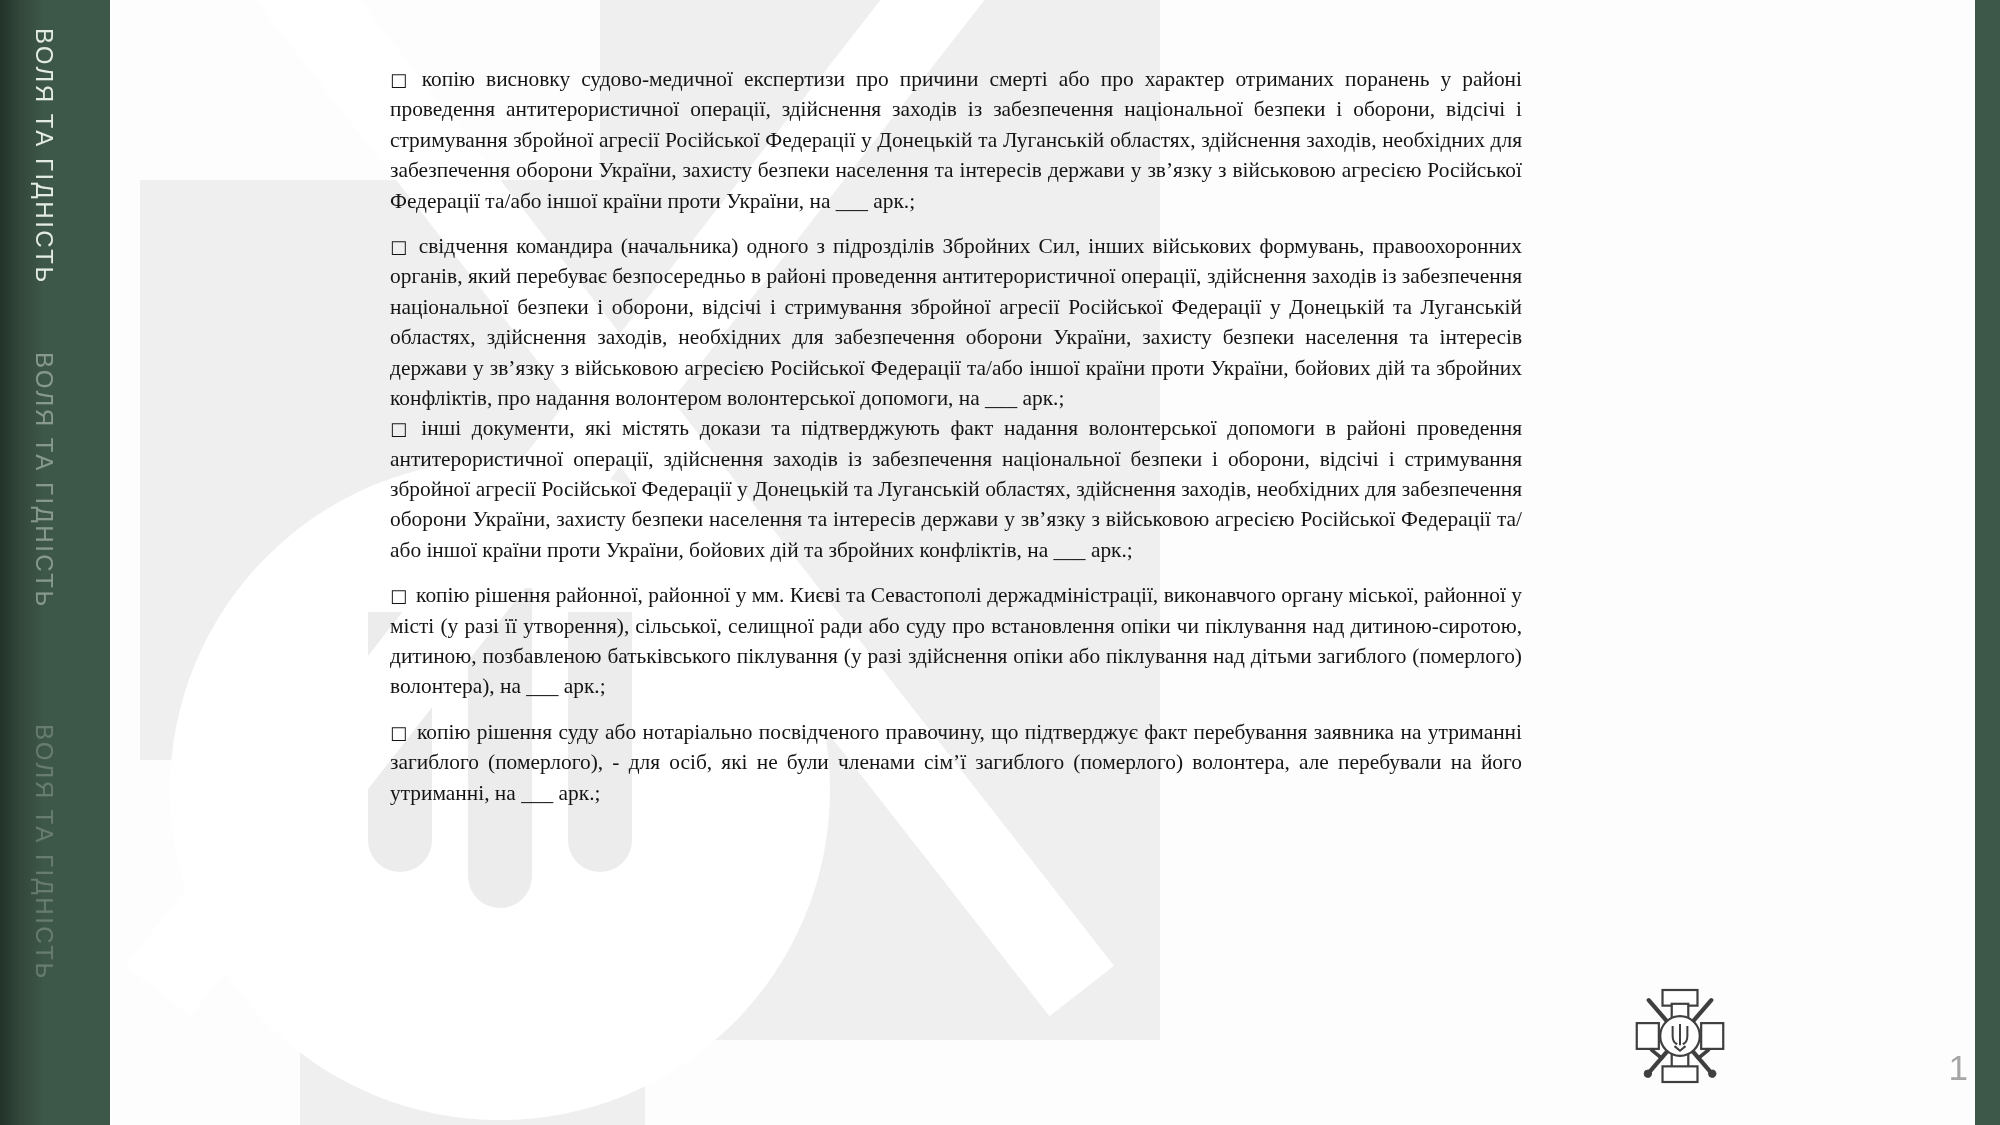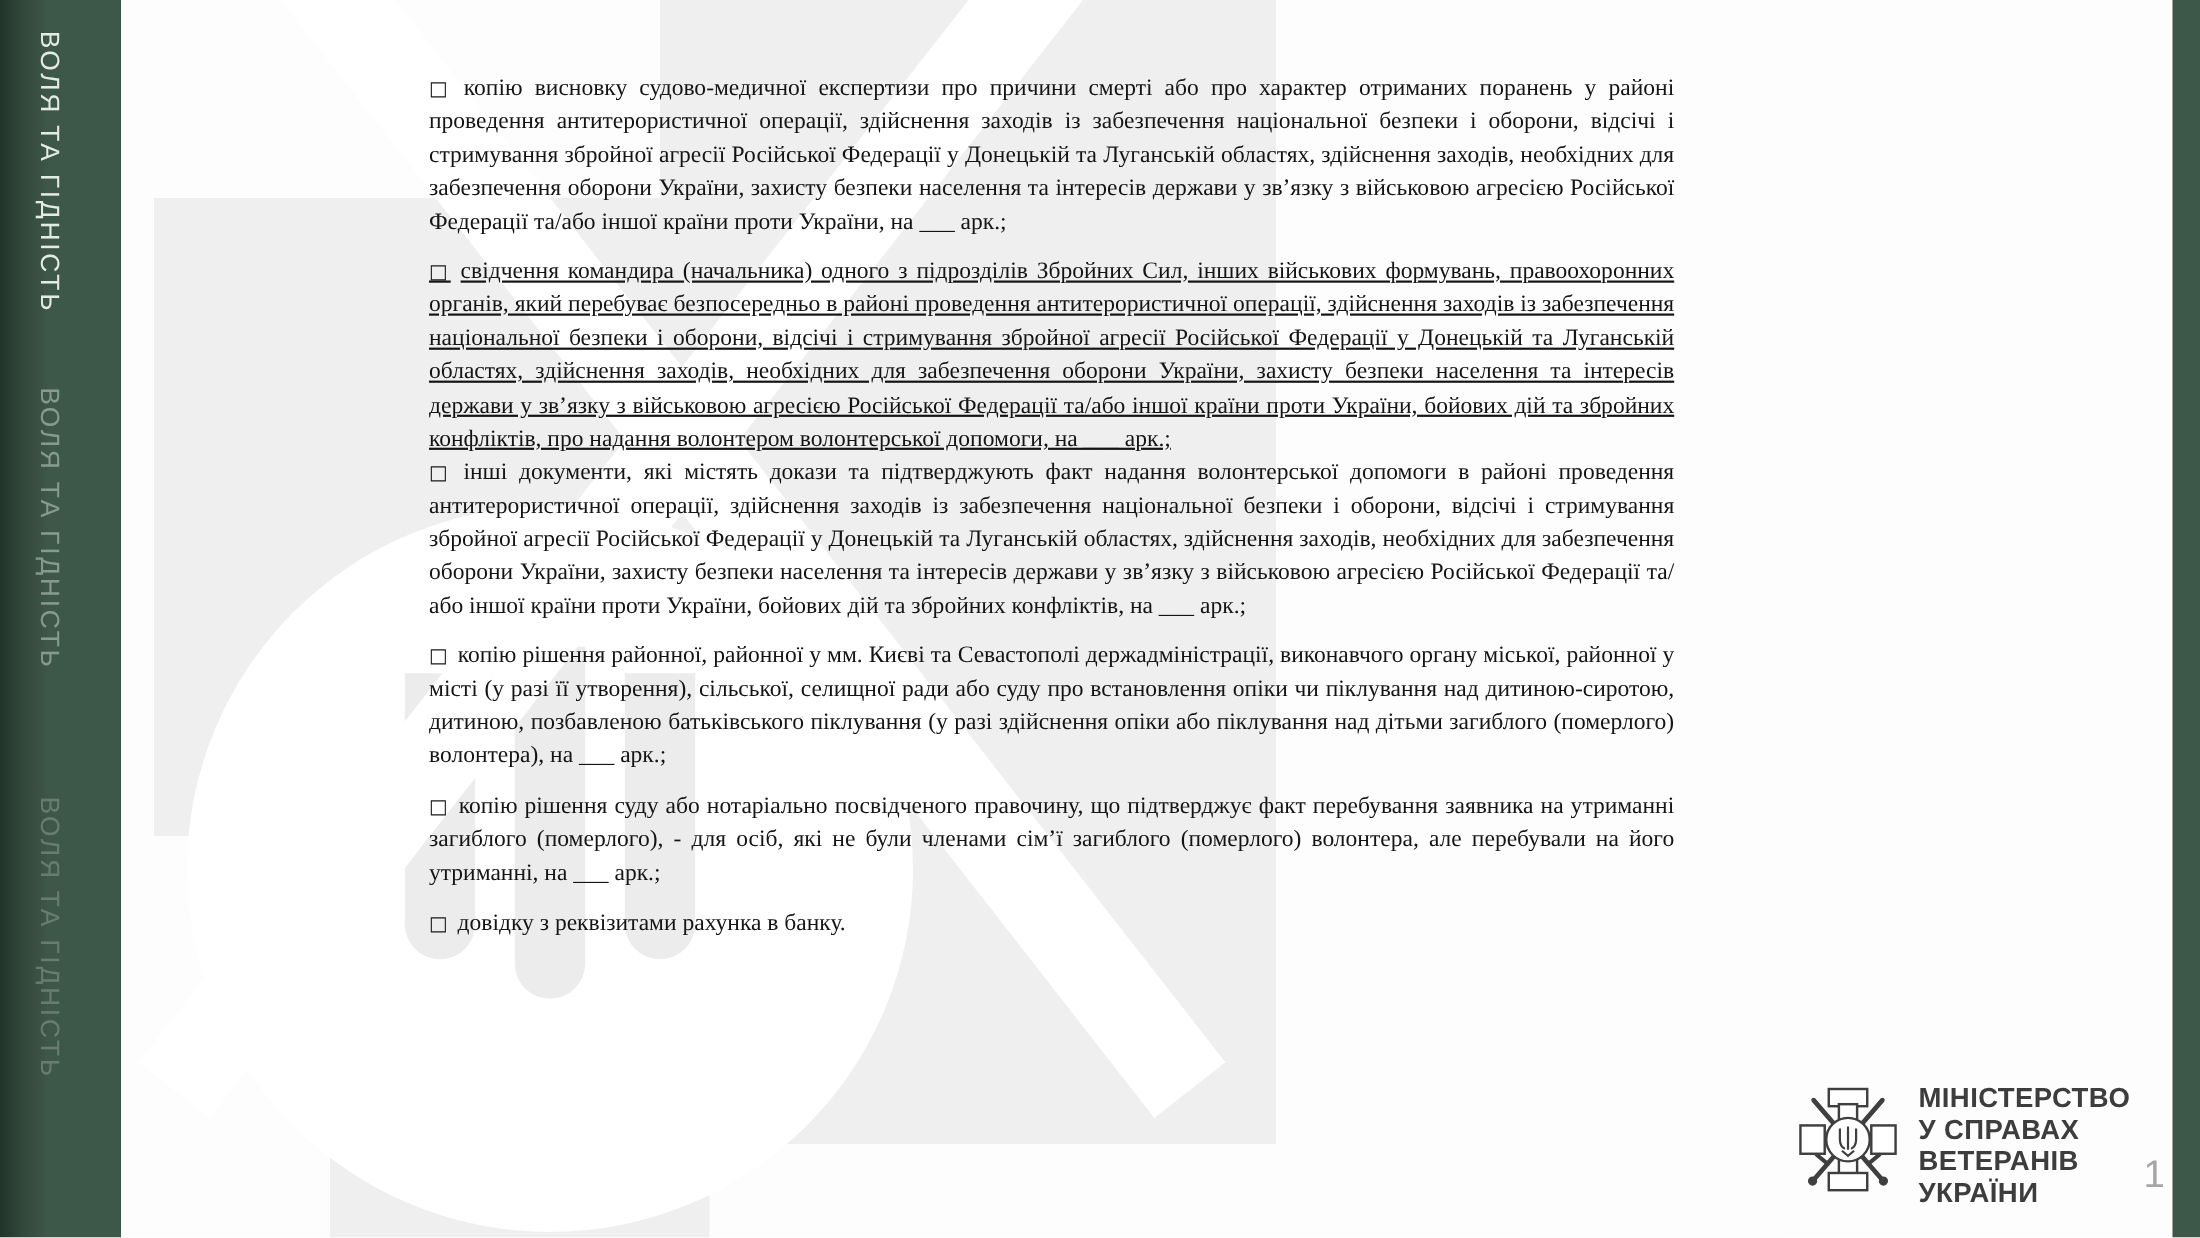--- a/index.html
+++ b/index.html
@@ -58,21 +58,21 @@
   .wm-s2{transform:rotate(-52deg);}
 
   
   .content{
     position:absolute;left:390px;top:64px;width:1132px;z-index:10;
     font-family:"Liberation Serif","DejaVu Serif",serif;
     font-size:21.4px;line-height:1.42;color:#141414;
     text-align:justify;
   }
   .content p{margin:0 0 15px 0;}
-  .content p.tight{margin-bottom:0;text-decoration:underline;}
+  .content p.tight{margin-bottom:0;}
   .bullet{
     font-family:"DejaVu Sans",sans-serif;
     font-size:18px;margin-right:9px;color:#141414;
   }
 
   
   .logo-block{
     position:absolute;left:1634px;top:982px;z-index:10;
     display:flex;align-items:flex-start;
   }
@@ -114,21 +114,20 @@
     <div class="wm-sword wm-s1"></div>
     <div class="wm-sword wm-s2"></div>
   </div>
 
   <div class="content">
     <p><span class="bullet">□</span><span>копію висновку судово-медичної експертизи про причини смерті або про характер отриманих поранень у районі проведення антитерористичної операції, здійснення заходів із забезпечення національної безпеки і оборони, відсічі і стримування збройної агресії Російської Федерації у Донецькій та Луганській областях, здійснення заходів, необхідних для забезпечення оборони України, захисту безпеки населення та інтересів держави у зв’язку з військовою агресією Російської Федерації та/або іншої країни проти України, на ___ арк.;</span></p>
     <p class="tight"><span class="bullet">□</span><span>свідчення командира (начальника) одного з підрозділів Збройних Сил, інших військових формувань, правоохоронних органів, який перебуває безпосередньо в районі проведення антитерористичної операції, здійснення заходів із забезпечення національної безпеки і оборони, відсічі і стримування збройної агресії Російської Федерації у Донецькій та Луганській областях, здійснення заходів, необхідних для забезпечення оборони України, захисту безпеки населення та інтересів держави у зв’язку з військовою агресією Російської Федерації та/або іншої країни проти України, бойових дій та збройних конфліктів, про надання волонтером волонтерської допомоги, на ___ арк.;</span></p>
     <p><span class="bullet">□</span><span>інші документи, які містять докази та підтверджують факт надання волонтерської допомоги в районі проведення антитерористичної операції, здійснення заходів із забезпечення національної безпеки і оборони, відсічі і стримування збройної агресії Російської Федерації у Донецькій та Луганській областях, здійснення заходів, необхідних для забезпечення оборони України, захисту безпеки населення та інтересів держави у зв’язку з військовою агресією Російської Федерації та/або іншої країни проти України, бойових дій та збройних конфліктів, на ___ арк.;</span></p>
     <p><span class="bullet">□</span><span>копію рішення районної, районної у мм. Києві та Севастополі держадміністрації, виконавчого органу міської, районної у місті (у разі її утворення), сільської, селищної ради або суду про встановлення опіки чи піклування над дитиною-сиротою, дитиною, позбавленою батьківського піклування (у разі здійснення опіки або піклування над дітьми загиблого (померлого) волонтера), на ___ арк.;</span></p>
     <p><span class="bullet">□</span><span>копію рішення суду або нотаріально посвідченого правочину, що підтверджує факт перебування заявника на утриманні загиблого (померлого), - для осіб, які не були членами сім’ї загиблого (померлого) волонтера, але перебували на його утриманні, на ___ арк.;</span></p>
-    <p><span class="bullet">□</span><span>довідку з реквізитами рахунка в банку.</span></p>
   </div>
 
   <div class="logo-block">
     <svg class="emblem" viewBox="0 0 100 104" xmlns="http://www.w3.org/2000/svg">
       <g fill="#ffffff" stroke="#3f3f3f" stroke-width="2.4">
         <rect x="31" y="2" width="38" height="17"></rect>
         <rect x="41" y="17" width="18" height="70"></rect>
         <rect x="31" y="85" width="38" height="17"></rect>
         <rect x="3" y="38" width="24" height="28"></rect>
         <rect x="73" y="38" width="24" height="28"></rect>
@@ -142,23 +141,17 @@
         <circle cx="15" cy="93" r="4" stroke-width="1"></circle>
       </g>
       <circle cx="50" cy="52" r="21.5" fill="#ffffff" stroke="#3f3f3f" stroke-width="2.4"></circle>
       <g fill="none" stroke="#3f3f3f" stroke-width="2.2">
         <path d="M42,41 V52 Q42,59 47,61"></path>
         <path d="M58,41 V52 Q58,59 53,61"></path>
         <path d="M50,39 V62"></path>
         <path d="M44,63 L50,68 L56,63"></path>
       </g>
     </svg>
-    <div class="ministry-text">
-      <div>МІНІСТЕРСТВО</div>
-      <div>У СПРАВАХ</div>
-      <div>ВЕТЕРАНІВ</div>
-      <div>УКРАЇНИ</div>
-    </div>
   </div>
 
   <div class="page-number">1</div>
 
 </div>
 
 </body></html>

